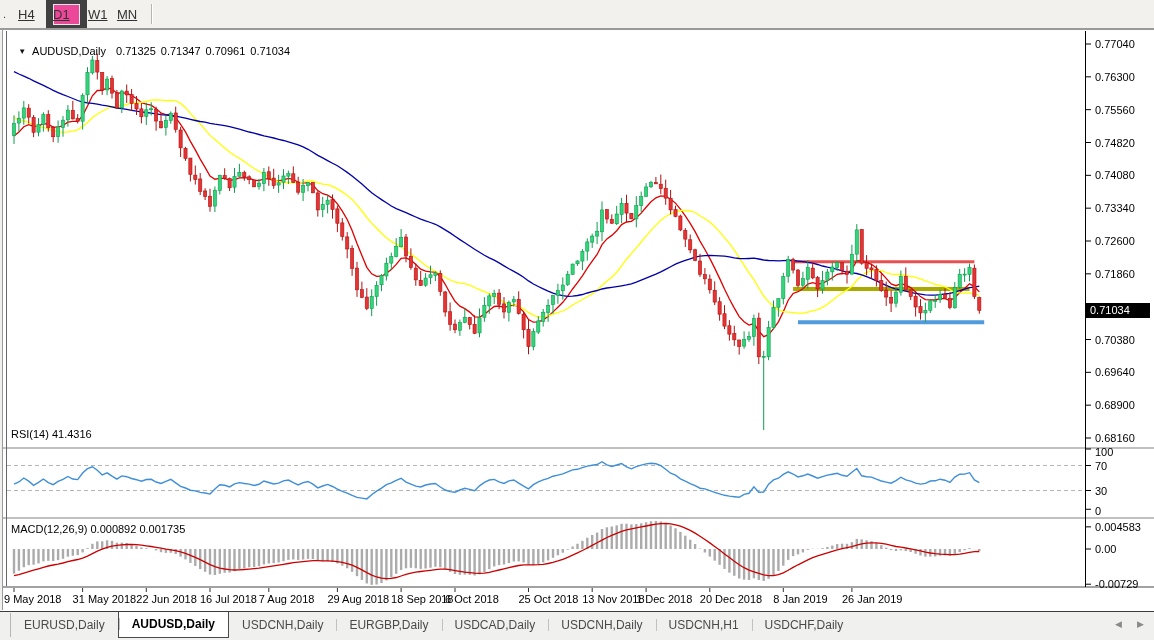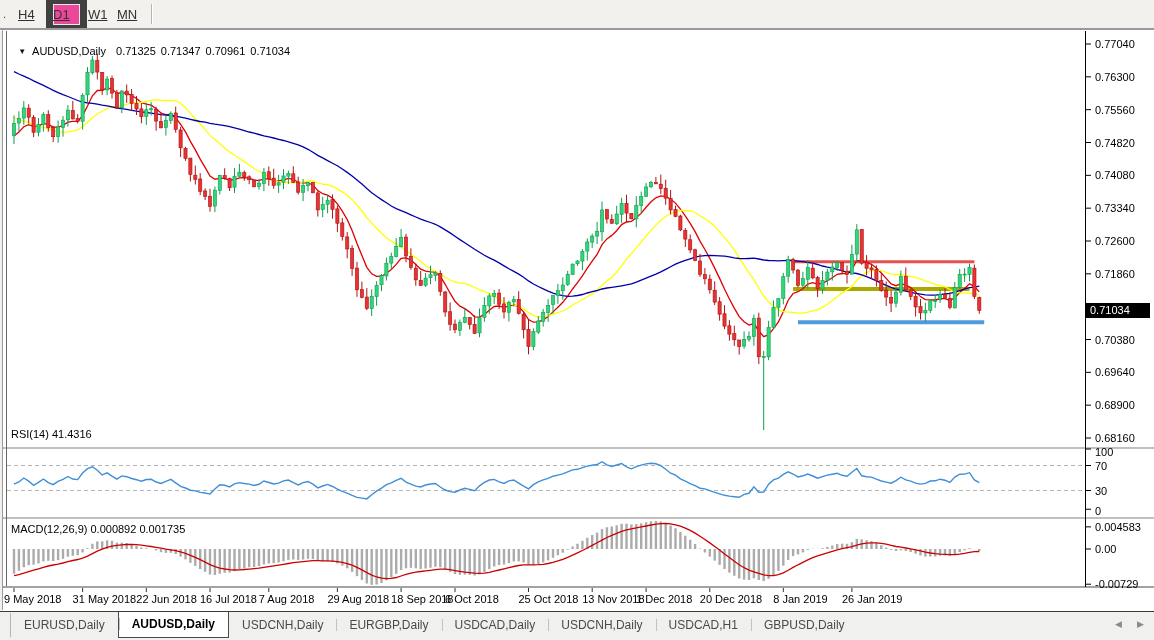--- a/index.html
+++ b/index.html
@@ -780,17 +780,17 @@
 <div class="ovl" id="price-tag">0.71034</div>
 
 <div id="tabbar">
   <div class="tab-stub"></div>
   <div class="tab">EURUSD,Daily</div>
   <div class="tab active">AUDUSD,Daily</div>
   <div class="tab">USDCNH,Daily</div>
   <div class="tab">EURGBP,Daily</div>
   <div class="tab">USDCAD,Daily</div>
   <div class="tab">USDCNH,Daily</div>
-  <div class="tab">USDCAD,H1</div>
-  <div class="tab">GBPUSD,Daily</div>
+  <div class="tab">USDCNH,H1</div>
+  <div class="tab">USDCHF,Daily</div>
   <div class="tab-scroll" id="tab-scroll-left">◀</div>
   <div class="tab-scroll" id="tab-scroll-right">▶</div>
 </div>
 
 </body></html>

